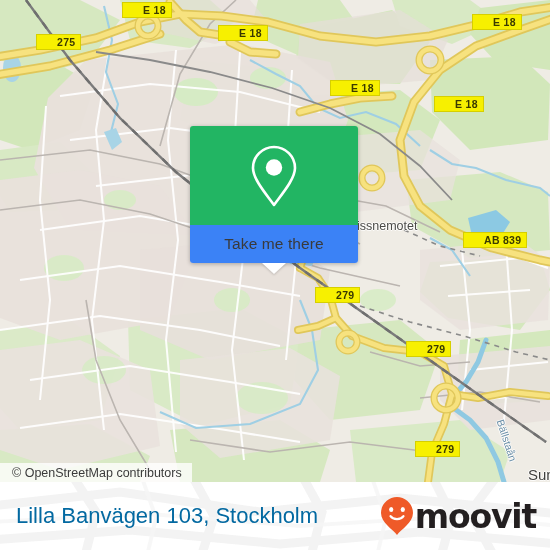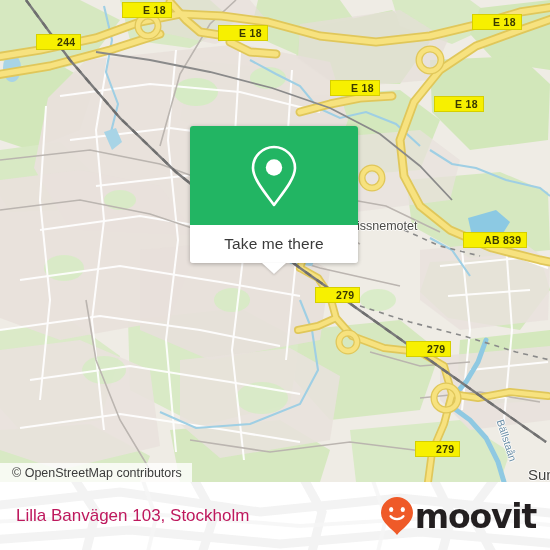--- a/index.html
+++ b/index.html
@@ -110,21 +110,21 @@
   }
   .popup-top {
     height: 99px;
     border-radius: 3px 3px 0 0;
     display: flex;
     align-items: center;
     justify-content: center;
   }
   .popup-bottom {
     height: 38px;
-    background: #ffffff;
+    background: #3b82f6;
     border-radius: 0 0 3px 3px;
     display: flex;
     align-items: center;
     justify-content: center;
     position: relative;
   }
   .popup-cta {
     color: #3a3a3a;
     font-family: "Liberation Sans", sans-serif;
     font-size: 15.5px;
@@ -159,23 +159,23 @@
     overflow: hidden;
   }
   .footer-bg {
     position: absolute;
     left: 0; top: 0;
     width: 550px; height: 68px;
     pointer-events: none;
   }
   .footer-address {
     position: relative;
-    color: #be185d;
-    font-family: "Liberation Sans", sans-serif;
-    font-size: 17px;
+    color: #0369a1;
+    font-family: "Liberation Sans", sans-serif;
+    font-size: 22px;
     white-space: nowrap;
     z-index: 2;
   }
   .brand {
     position: relative;
     display: flex;
     align-items: center;
     z-index: 2;
   }
   .brand-mark { display: block; }
@@ -356,21 +356,21 @@
         </g>
 
       </g>
     </svg>
 
     <div class="shield" style="left:122px; top:2px;">E 18</div>
     <div class="shield" style="left:218px; top:25px;">E 18</div>
     <div class="shield" style="left:472px; top:14px;">E 18</div>
     <div class="shield" style="left:330px; top:80px;">E 18</div>
     <div class="shield" style="left:434px; top:96px;">E 18</div>
-    <div class="shield" style="left:36px;  top:34px;">244</div>
+    <div class="shield" style="left:36px;  top:34px;">275</div>
     <div class="shield" style="left:463px; top:232px;">AB 839</div>
     <div class="shield" style="left:315px; top:287px;">279</div>
     <div class="shield" style="left:406px; top:341px;">279</div>
     <div class="shield" style="left:415px; top:441px;">279</div>
 
     <div class="place-label" style="left:357px; top:172px;">issnemotet</div>
     <div class="place-label big" style="left:528px; top:419px;">Sun</div>
 
     <div class="river-label" style="left:506px; top:418px; transform: rotate(72deg);">Bällstaån</div>
 

